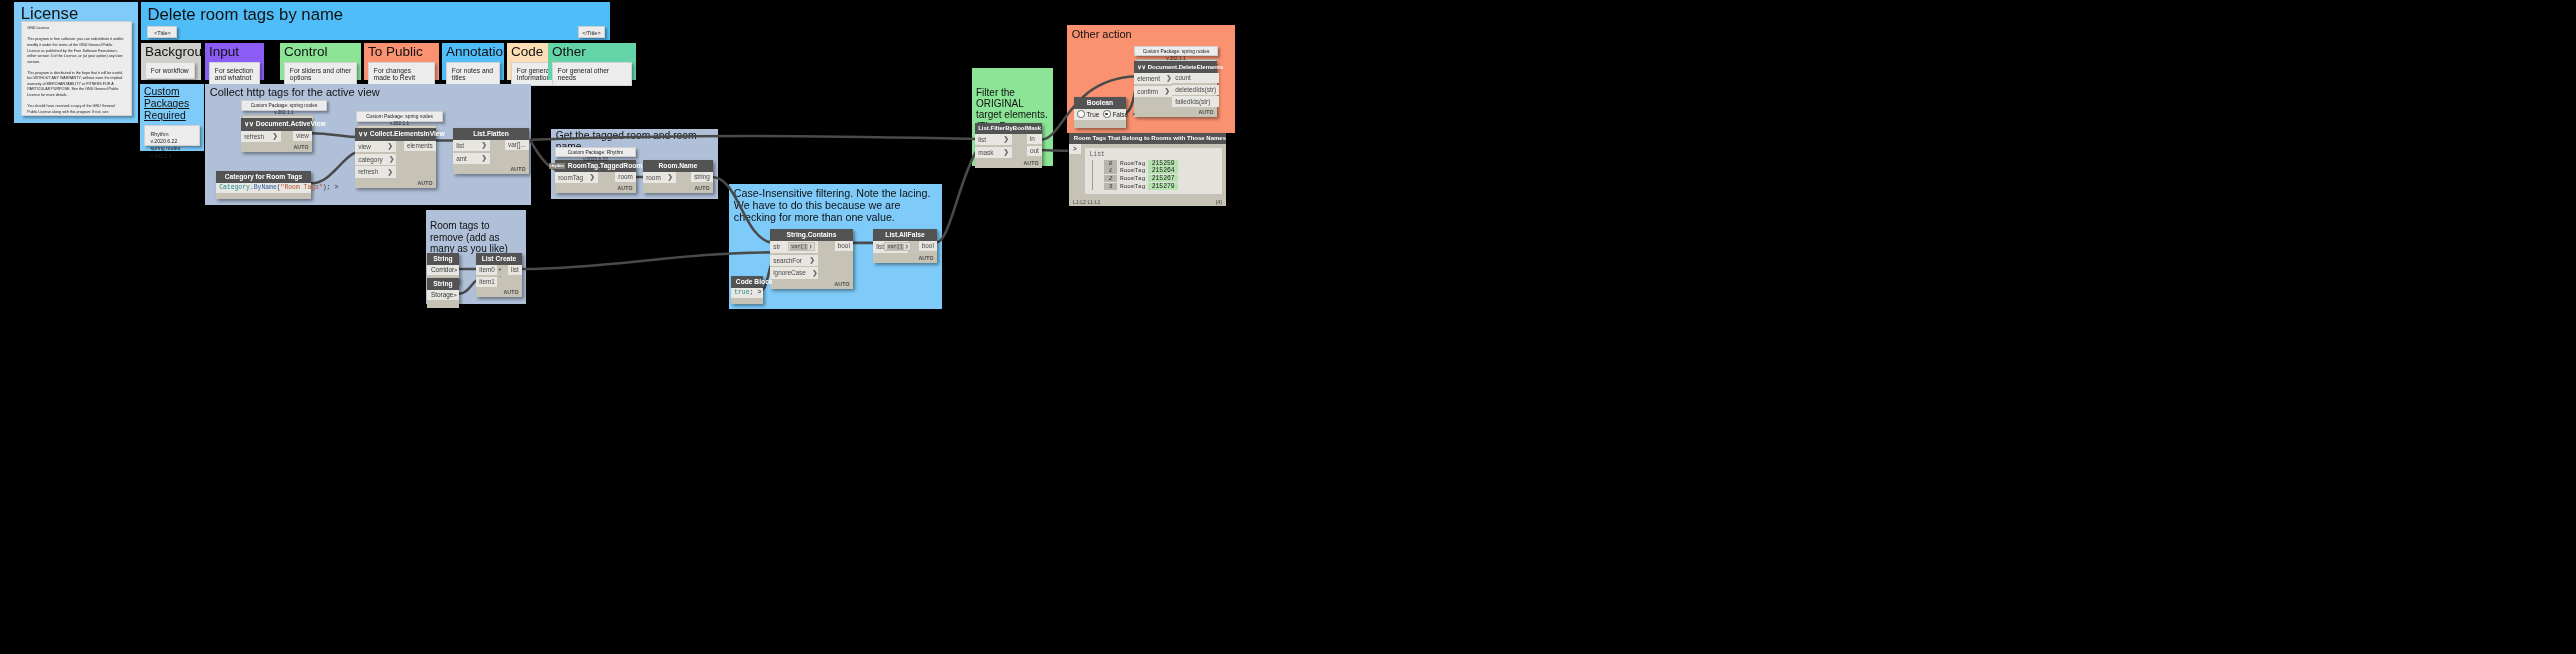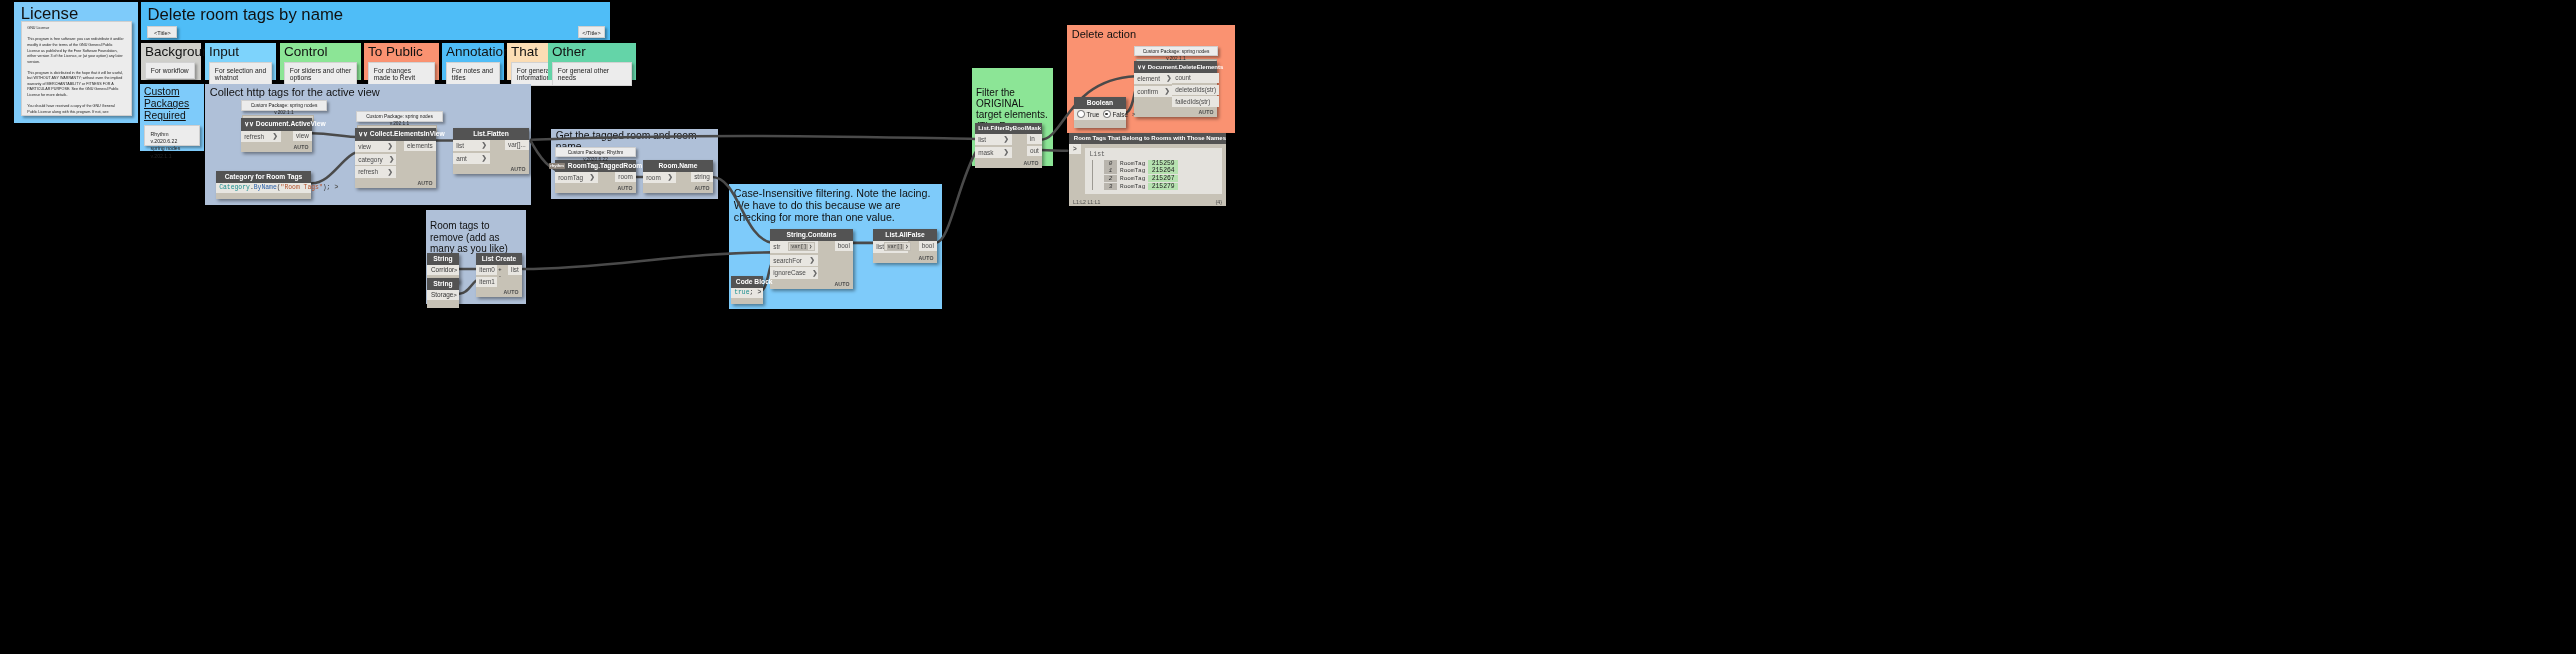--- a/index.html
+++ b/index.html
@@ -147,38 +147,38 @@
 
 This program is distributed in the hope that it will be useful, but WITHOUT ANY WARRANTY; without even the implied warranty of MERCHANTABILITY or FITNESS FOR A PARTICULAR PURPOSE. See the GNU General Public License for more details.
 
 You should have received a copy of the GNU General Public License along with this program. If not, see http://www.gnu.org/licenses/</div>
   </div>
 
   <div class="legend" style="left:141px;top:43px;width:60px;height:37px;background:#cfcfcb;">
     <div class="lg-title">Background</div>
     <div class="lg-note">For workflow</div>
   </div>
-  <div class="legend" style="left:205px;top:43px;width:71px;height:37px;background:#7dd3fc;">
+  <div class="legend" style="left:205px;top:43px;width:59px;height:37px;background:#8b5cf6;">
     <div class="lg-title">Input</div>
     <div class="lg-note">For selection and whatnot</div>
   </div>
   <div class="legend" style="left:280px;top:43px;width:81px;height:37px;background:#8ce596;">
     <div class="lg-title">Control</div>
     <div class="lg-note">For sliders and other options</div>
   </div>
   <div class="legend" style="left:364px;top:43px;width:75px;height:37px;background:#fa9271;">
     <div class="lg-title">To Public</div>
     <div class="lg-note">For changes made to Revit</div>
   </div>
   <div class="legend" style="left:442px;top:43px;width:62px;height:37px;background:#4fbdf7;">
     <div class="lg-title">Annotation</div>
     <div class="lg-note">For notes and titles</div>
   </div>
   <div class="legend" style="left:507px;top:43px;width:70px;height:37px;background:#fcddb4;">
-    <div class="lg-title">That</div>
+    <div class="lg-title">Code</div>
     <div class="lg-note">For general Information</div>
   </div>
   <div class="legend" style="left:548px;top:43px;width:88px;height:37px;background:#64d4a8;">
     <div class="lg-title">Other</div>
     <div class="lg-note">For general other needs</div>
   </div>
 
   <div class="group" style="left:140px;top:84px;width:64px;height:67px;background:#7ecbfa;">
     <div class="group-title small" style="font-size:10.3px;line-height:1.15;padding:2.4px 4px 0 4px;text-decoration:underline;">Custom Packages Required</div>
     <div class="note" style="left:4px;top:41px;width:56px;height:20.6px;font-size:5.2px;line-height:1.4;">Rhythm v.2020.6.22
@@ -433,21 +433,21 @@
         <div class="out">
           <div class="port">in</div>
           <div class="port">out</div>
         </div>
       </div>
     </div>
     <div class="auto">AUTO</div>
   </div>
 
   <div class="group" style="left:1067px;top:25.4px;width:168px;height:108px;background:#fa9271;">
-    <div class="group-title" style="font-size:11px;padding:3.2px 4.8px 0 4.8px;">Delete action</div>
+    <div class="group-title" style="font-size:11px;padding:3.2px 4.8px 0 4.8px;">Other action</div>
   </div>
 
   <div class="note center" style="left:1134px;top:46px;width:84px;height:10.3px;font-size:4.8px;padding:1.6px 1.6px;z-index:11;">Custom Package: spring nodes v.202.1.1</div>
   <div class="stack" style="left:1136px;top:59px;width:79px;height:4.8px;"></div>
   <div class="node" style="left:1134px;top:61px;width:83px;">
     <div class="hdr" style="font-size:6px;">∨∨ Document.DeleteElements</div>
     <div class="body">
       <div class="ports">
         <div class="in" style="width:38px;">
           <div class="port ip">

